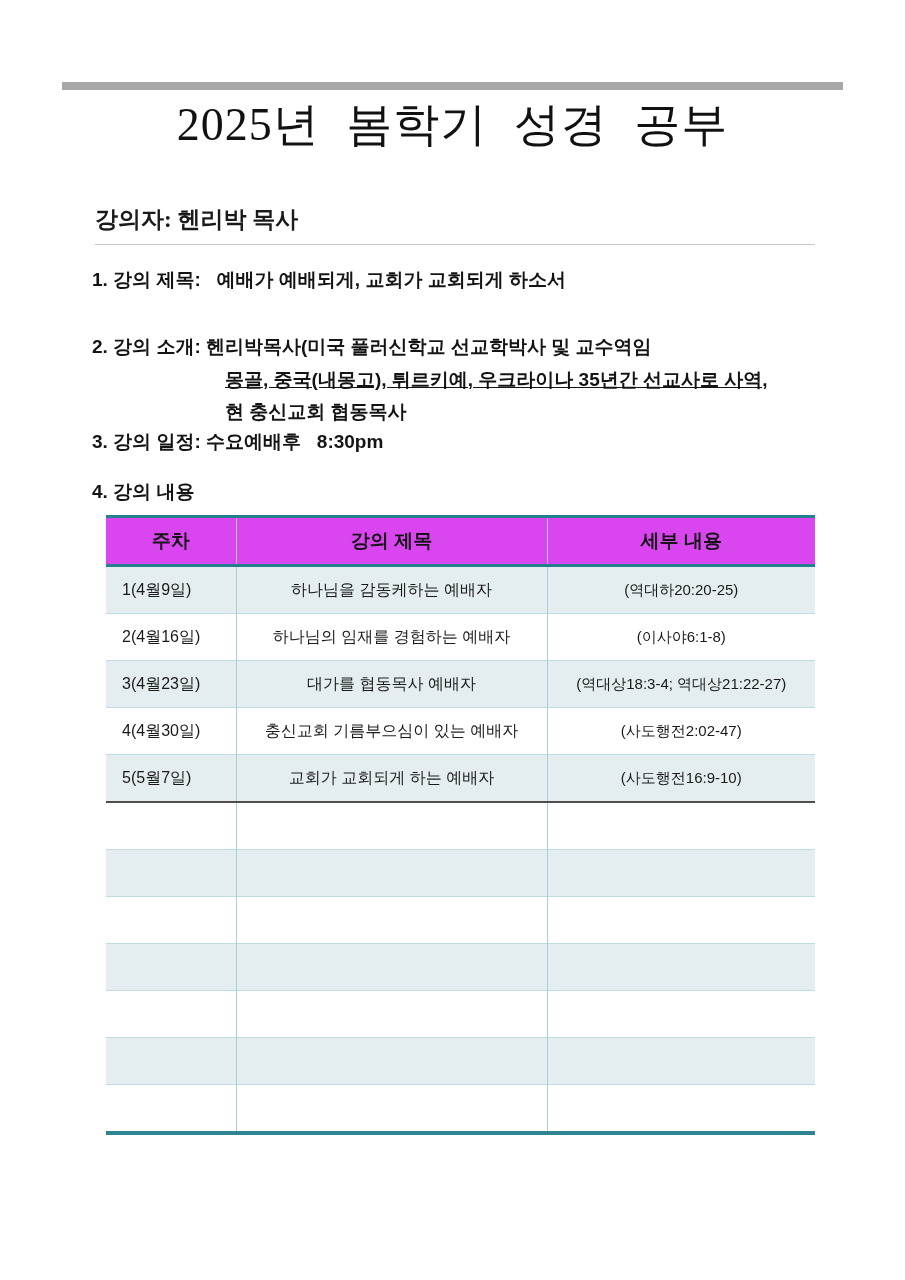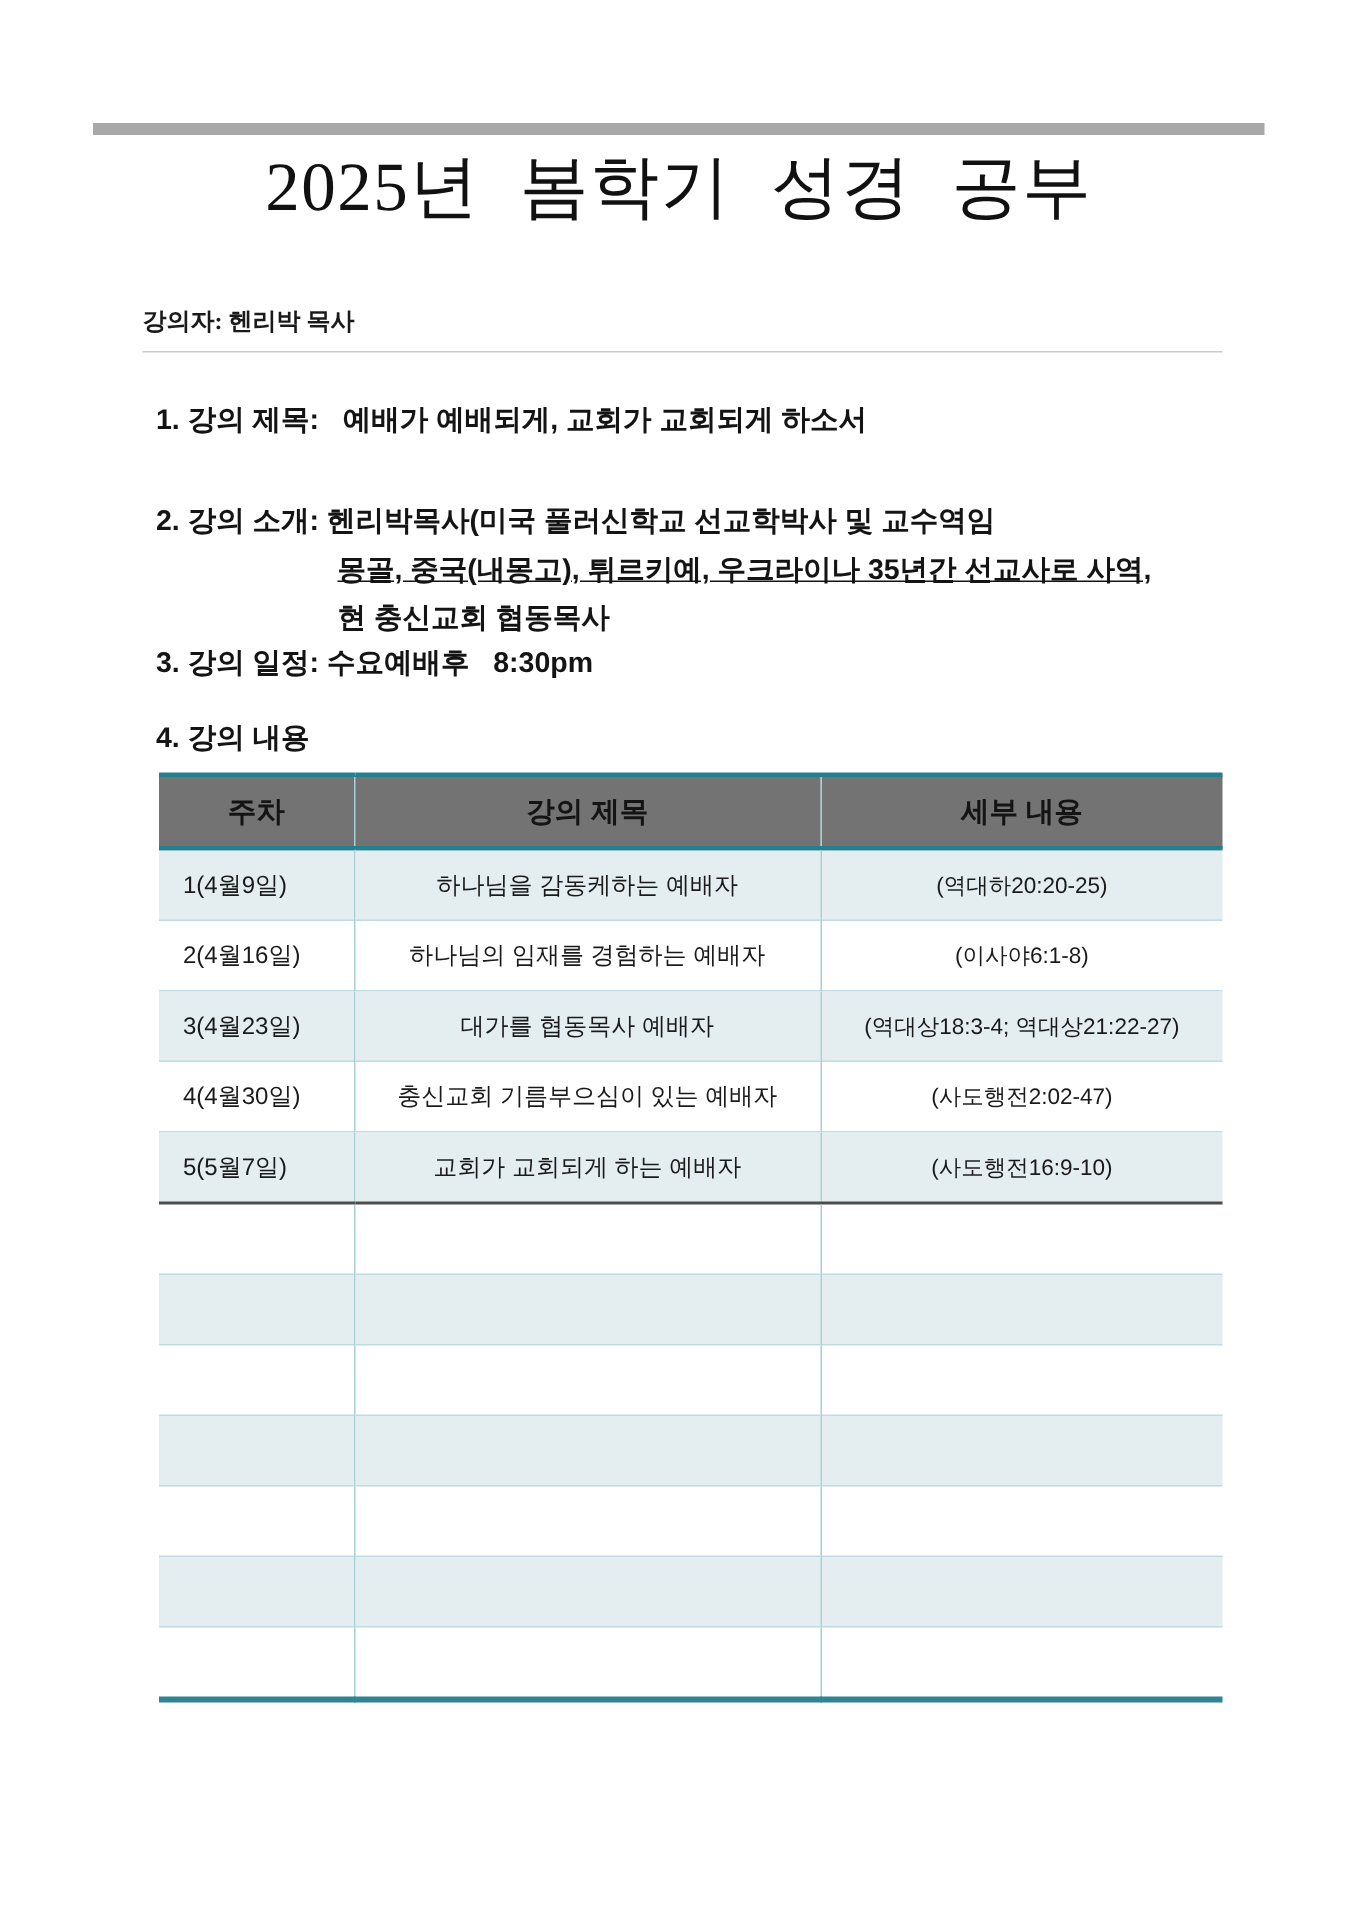--- a/index.html
+++ b/index.html
@@ -37,27 +37,27 @@
   .lecturer-wrap {
     position: absolute;
     left: 95px;
     top: 204px;
     width: 720px;
     border-bottom: 1px solid #c9c9c9;
     padding-bottom: 9px;
   }
   .lecturer {
     font-family: "Liberation Serif", "DejaVu Serif", serif;
-    font-size: 16px;
+    font-size: 23px;
     font-weight: 600;
     white-space: pre;
   }
   .list-item {
     position: absolute;
-    left: 104px;
+    left: 92px;
     font-size: 19px;
     font-weight: 700;
     white-space: pre;
     color: #141414;
   }
   .list-cont {
     position: absolute;
     left: 225px;
     font-size: 19px;
     font-weight: 700;
@@ -80,21 +80,21 @@
     table-layout: fixed;
   }
   table.schedule col.c1 { width: 130px; }
   table.schedule col.c2 { width: 311px; }
   table.schedule col.c3 { width: 268px; }
 
   table.schedule thead th {
     height: 44px;
     border-top: 3px solid #24808f;
     border-bottom: 3px solid #24808f;
-    background: #737373;
+    background: #d946ef;
     font-size: 19px;
     font-weight: 700;
     text-align: center;
     color: #141414;
   }
   table.schedule th + th,
   table.schedule td + td {
     border-left: 1px solid #a9ced6;
   }
   table.schedule tbody td {

